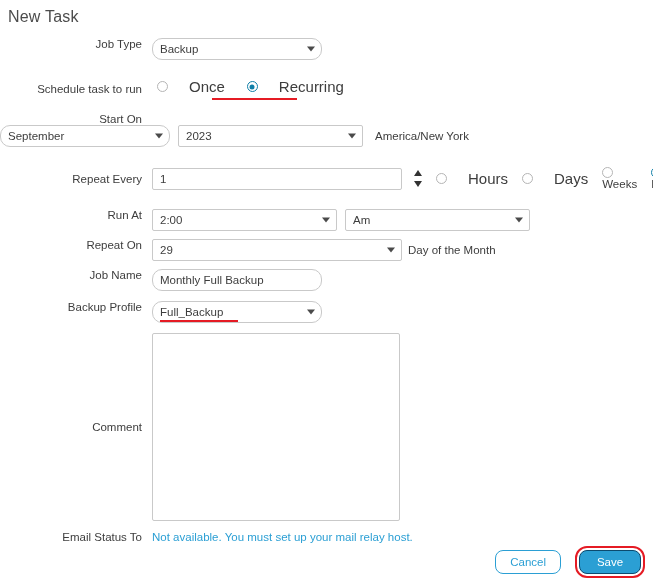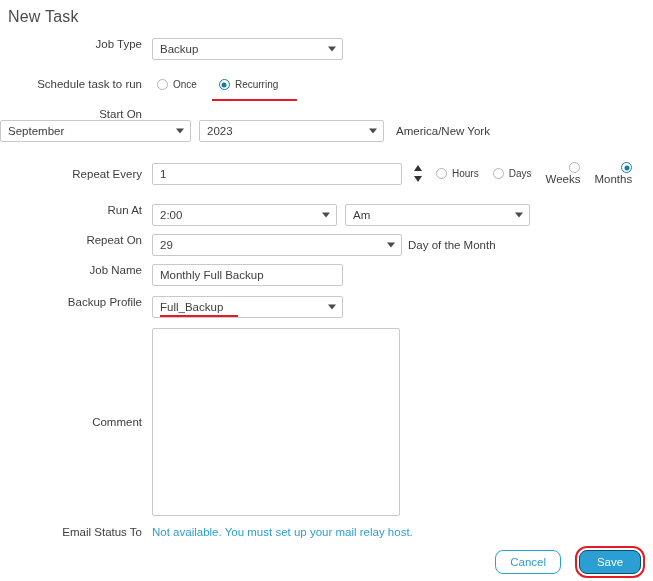--- a/index.html
+++ b/index.html
@@ -81,44 +81,44 @@
     border: 1px solid #c9c9c9;
     border-radius: 2px;
     background: #fff;
     box-sizing: border-box;
     display: flex;
     align-items: center;
     padding: 0 7px;
     font-size: 11.5px;
     color: #3d3d3d;
   }
-  .w-main { width: 191px; }
+  .w-main { width: 170px; border-radius: 10px; }
   .w-year { width: 185px; }
   .w-time { width: 185px; }
   .w-ampm { width: 185px; }
   .w-wide { width: 250px; }
 
   .side-text {
     font-size: 11.5px;
     color: #3d3d3d;
     margin-left: 12px;
     white-space: nowrap;
   }
   .radio-item {
     display: flex;
     align-items: center;
-    gap: 5px;
-    font-size: 10px;
+    gap: 21px;
+    font-size: 15px;
     color: #3d3d3d;
     white-space: nowrap;
   }
   .radio-stack {
     display: flex;
     flex-direction: column;
-    align-items: flex-end;
+    align-items: flex-start;
     font-size: 11.5px;
     color: #3d3d3d;
     white-space: nowrap;
     line-height: 1.1;
   }
   .radio {
     width: 11px;
     height: 11px;
     border-radius: 50%;
     border: 1px solid #b5b5b5;

